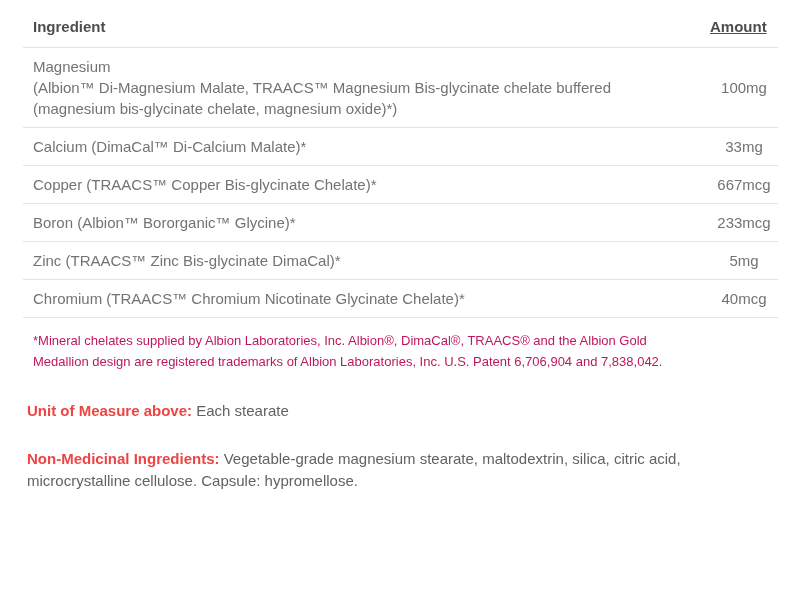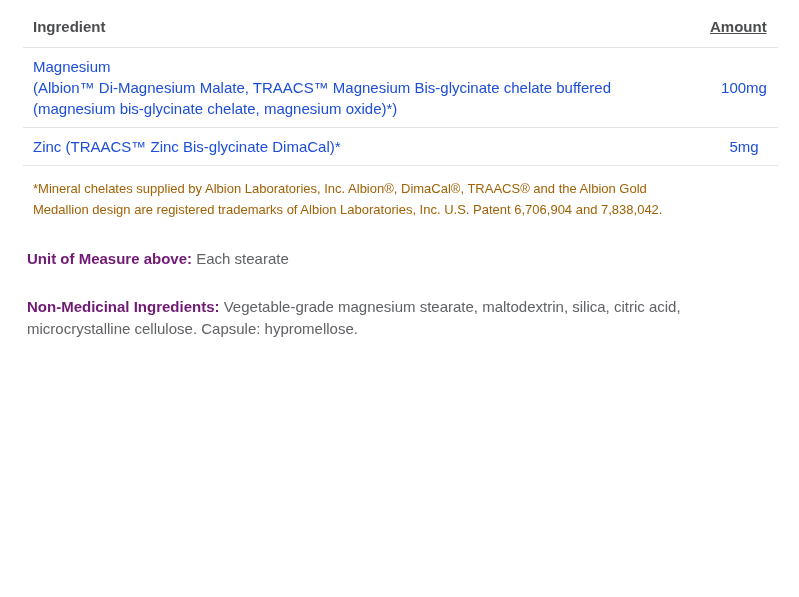--- a/index.html
+++ b/index.html
@@ -28,56 +28,56 @@
     font-size: 15px;
     font-weight: bold;
     color: #4c4d4f;
     padding: 6px 0 10px 10px;
     border-bottom: 1px solid #e4e4e5;
     line-height: 21px;
   }
   table.ingredients th.amt-h { padding-left: 0; text-decoration: underline; }
   table.ingredients td {
     font-size: 15px;
-    color: #1d4ed8;
+    color: #737373;
     line-height: 21px;
     border-bottom: 1px solid #e4e4e5;
     vertical-align: middle;
   }
   td.ing {
     padding: 8px 10px 8px 10px;
     white-space: pre-line;
   }
   td.amt {
     padding: 8px 0;
     text-align: center;
   }
   .footnote {
     margin: 12px 0 0 33px;
     max-width: 645px;
     font-size: 13px;
     line-height: 21px;
-    color: #a16207;
+    color: #be185d;
   }
   .uom {
     margin: 28px 0 0 27px;
     font-size: 15px;
     line-height: 22px;
     color: #606265;
   }
   .nonmed {
     margin: 26px 0 0 27px;
     max-width: 722px;
     font-size: 15px;
     line-height: 22px;
     color: #606265;
   }
   .lbl {
     font-weight: bold;
-    color: #701a75;
+    color: #ef4444;
   }
 </style>
 </head>
 <body>
 
 <div class="page">
 
   <table class="ingredients">
     <colgroup>
         <col class="c-ing">
@@ -90,22 +90,38 @@
       </tr>
     </thead>
     <tbody>
       <tr>
         <td class="ing">Magnesium
 (Albion™ Di-Magnesium Malate, TRAACS™ Magnesium Bis-glycinate chelate buffered
 (magnesium bis-glycinate chelate, magnesium oxide)*)</td>
         <td class="amt">100mg</td>
       </tr>
       <tr>
+        <td class="ing">Calcium (DimaCal™ Di-Calcium Malate)*</td>
+        <td class="amt">33mg</td>
+      </tr>
+      <tr>
+        <td class="ing">Copper (TRAACS™ Copper Bis-glycinate Chelate)*</td>
+        <td class="amt">667mcg</td>
+      </tr>
+      <tr>
+        <td class="ing">Boron (Albion™ Bororganic™ Glycine)*</td>
+        <td class="amt">233mcg</td>
+      </tr>
+      <tr>
         <td class="ing">Zinc (TRAACS™ Zinc Bis-glycinate DimaCal)*</td>
         <td class="amt">5mg</td>
+      </tr>
+      <tr>
+        <td class="ing">Chromium (TRAACS™ Chromium Nicotinate Glycinate Chelate)*</td>
+        <td class="amt">40mcg</td>
       </tr>
     </tbody>
   </table>
 
   <p class="footnote">*Mineral chelates supplied by Albion Laboratories, Inc. Albion®, DimaCal®, TRAACS® and the Albion Gold Medallion design are registered trademarks of Albion Laboratories, Inc. U.S. Patent 6,706,904 and 7,838,042.</p>
 
   <p class="uom"><span class="lbl">Unit of Measure above:</span> <span>Each stearate</span></p>
 
   <p class="nonmed"><span class="lbl">Non-Medicinal Ingredients:</span> <span>Vegetable-grade magnesium stearate, maltodextrin, silica, citric acid, microcrystalline cellulose. Capsule: hypromellose.</span></p>
 

